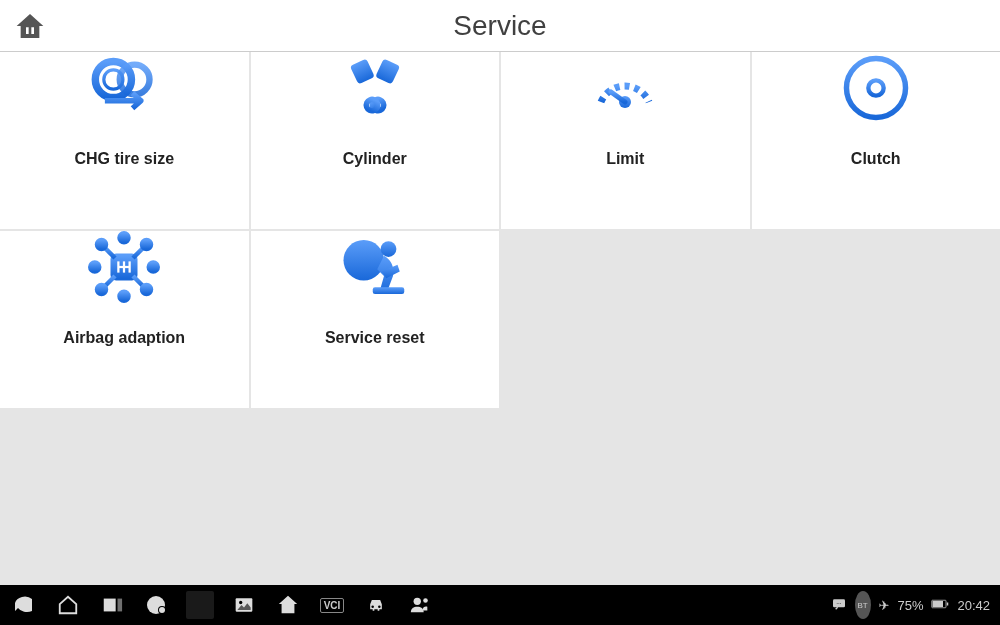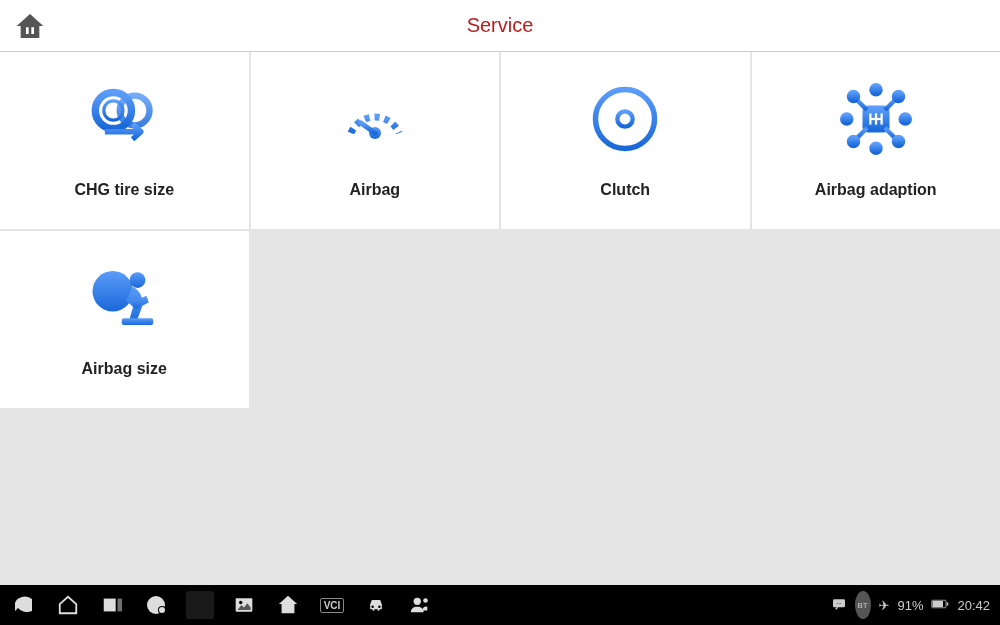--- a/index.html
+++ b/index.html
@@ -26,37 +26,36 @@
     }
     .home-icon {
       width: 32px;
       height: 32px;
       color: #555;
     }
     .header-title {
       position: absolute;
       left: 50%;
       transform: translateX(-50%);
-      font-size: 20px;
-      color: #b91c1c;
+      font-size: 28px;
+      color: #404040;
       font-weight: 400;
     }
     .grid {
       display: grid;
       grid-template-columns: repeat(4, 1fr);
       grid-template-rows: repeat(3, 177px);
       gap: 2px;
       background: #e5e5e5;
     }
     .tile {
       background: #fff;
       display: flex;
       flex-direction: column;
       align-items: center;
-      justify-content: center;
       gap: 26px;
       cursor: pointer;
     }
     .tile.empty {
       background: #e5e5e5;
       cursor: default;
     }
     .tile-icon {
       width: 72px;
       height: 72px;
@@ -156,31 +155,50 @@
         <circle cx="22" cy="24" r="9" fill="none" stroke="url(#bluegrad)" stroke-width="3"></circle>
         <circle cx="42" cy="24" r="14" fill="none" stroke="url(#bluegrad)" stroke-width="6" opacity="0.85"></circle>
         <path d="M14 44 h34 l-8 7 M48 44 l-8 -7" fill="none" stroke="url(#bluegrad)" stroke-width="5" stroke-linejoin="round"></path>
       </svg>
     </div>
     <div class="tile-label">CHG tire size</div>
   </div>
 
 
 
+  <div class="tile">
+    <div class="tile-icon">
+      <svg viewBox="0 0 64 64" width="72" height="72">
+        <g stroke="url(#bluegrad)" stroke-width="5" fill="none">
+          <g transform="rotate(-25 22 20)">
+            <rect x="14" y="8" width="16" height="18" rx="3" fill="url(#bluegrad)" stroke="none"></rect>
+            <line x1="22" y1="26" x2="22" y2="48"></line>
+            <circle cx="22" cy="50" r="5"></circle>
+          </g>
+          <g transform="rotate(25 42 20)">
+            <rect x="34" y="8" width="16" height="18" rx="3" fill="url(#bluegrad)" stroke="none"></rect>
+            <line x1="42" y1="26" x2="42" y2="48"></line>
+            <circle cx="42" cy="50" r="5"></circle>
+          </g>
+        </g>
+      </svg>
+    </div>
+    <div class="tile-label">Cylinder</div>
+  </div>
 
 
   <div class="tile">
     <div class="tile-icon">
       <svg viewBox="0 0 64 64" width="76" height="64">
         <path d="M8 46 A26 26 0 0 1 56 46" fill="none" stroke="url(#bluegrad)" stroke-width="7" stroke-dasharray="5 5"></path>
         <circle cx="32" cy="46" r="6" fill="url(#bluegrad)"></circle>
         <line x1="32" y1="46" x2="18" y2="36" stroke="url(#bluegrad)" stroke-width="5" stroke-linecap="round"></line>
       </svg>
     </div>
-    <div class="tile-label">Airbag</div>
+    <div class="tile-label">Limit</div>
   </div>
 
   <div class="tile">
     <div class="tile-icon">
       <svg viewBox="0 0 64 64" width="70" height="70">
         <circle cx="32" cy="32" r="27" fill="none" stroke="url(#bluegrad)" stroke-width="5"></circle>
         <circle cx="32" cy="32" r="7" fill="none" stroke="url(#bluegrad)" stroke-width="4"></circle>
         <g stroke="url(#bluegrad)" stroke-width="4">
           <line x1="32" y1="9" x2="32" y2="25" transform="rotate(0 32 32)"></line>
           <line x1="32" y1="9" x2="32" y2="25" transform="rotate(30 32 32)"></line>
@@ -236,21 +254,21 @@
   <div class="tile">
     <div class="tile-icon">
       <svg viewBox="0 0 64 64" width="72" height="72">
         <circle cx="22" cy="26" r="18" fill="url(#bluegrad)"></circle>
         <circle cx="44" cy="16" r="7" fill="url(#bluegrad)"></circle>
         <path d="M40 22 Q50 28 48 40 L42 56 L36 54 L40 40 L34 34 Z" fill="url(#bluegrad)"></path>
         <path d="M38 36 L52 30 L54 36 L42 42 Z" fill="url(#bluegrad)"></path>
         <rect x="30" y="50" width="28" height="6" rx="2" fill="url(#bluegrad)"></rect>
       </svg>
     </div>
-    <div class="tile-label">Airbag size</div>
+    <div class="tile-label">Service reset</div>
   </div>
 
   <div class="tile empty"></div>
   <div class="tile empty"></div>
   <div class="tile empty"></div>
 </div>
 
 <div class="bottom-bar">
   <div class="bottom-left">
     <div class="nav-btn">
@@ -316,21 +334,21 @@
   <div class="bottom-right">
     <span>
       <svg viewBox="0 0 24 24" width="16" height="16" fill="currentColor">
           <rect x="3" y="5" width="18" height="12" rx="2"></rect>
           <path d="M7 20l3-3" stroke="currentColor" stroke-width="2"></path>
           <text x="12" y="13" font-size="8" text-anchor="middle" fill="#000">⋯</text>
         </svg>
     </span>
     <span class="bt-circle">BT</span>
     <span>✈</span>
-    <span>91%</span>
+    <span>75%</span>
     <span>
       <svg viewBox="0 0 24 14" width="18" height="12" fill="currentColor">
           <rect x="1" y="2" width="19" height="10" rx="1" fill="none" stroke="currentColor"></rect>
           <rect x="2" y="3" width="14" height="8"></rect>
           <rect x="21" y="5" width="2" height="4"></rect>
         </svg>
     </span>
     <span style="font-size:13px">20:42</span>
   </div>
 </div>

